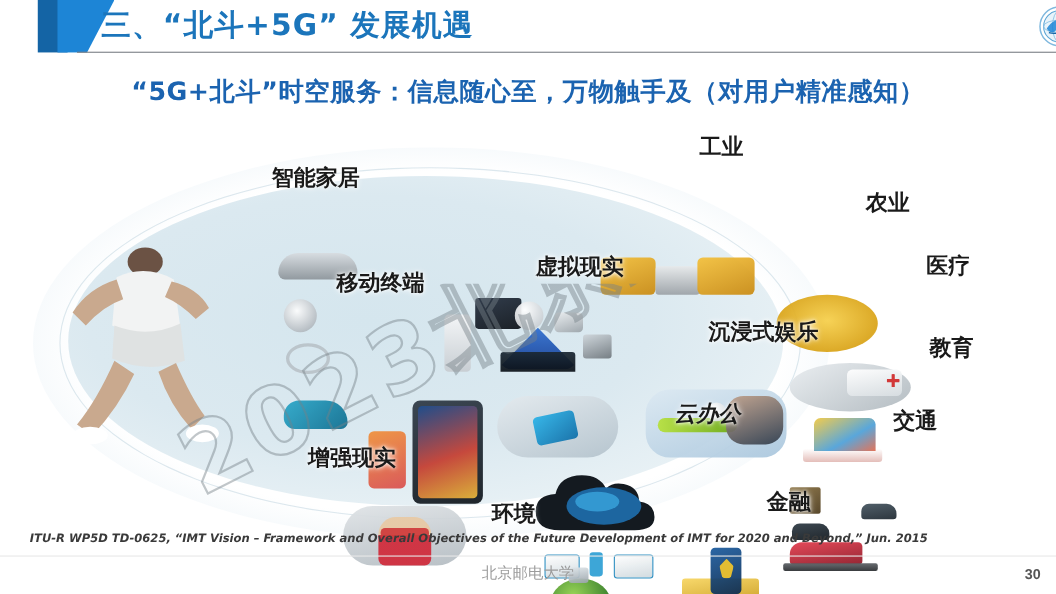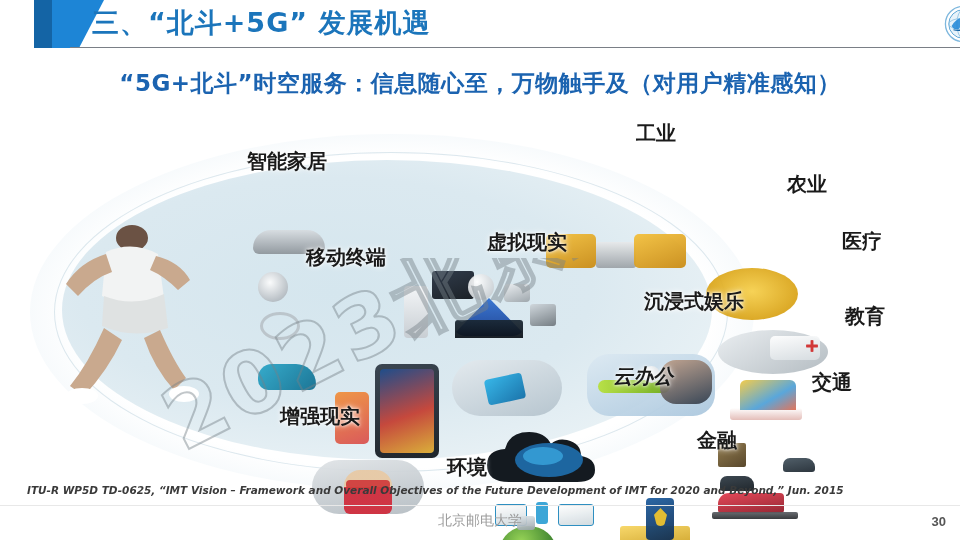--- a/index.html
+++ b/index.html
@@ -223,21 +223,21 @@
     <div class="lbl lbl-18" style="left:306px;top:136px;font-family:Liberation Mono, monospace;">移动终端</div>
     <div class="lbl lbl-18" style="left:636px;top:12px;">工业</div>
     <div class="lbl lbl-18" style="left:787px;top:63px;">农业</div>
     <div class="lbl lbl-18" style="left:487px;top:121px;">虚拟现实</div>
     <div class="lbl lbl-18" style="left:842px;top:120px;">医疗</div>
     <div class="lbl lbl-18" style="left:608px;top:180px;margin-left:36px;">沉浸式娱乐</div>
     <div class="lbl lbl-18" style="left:845px;top:195px;">教育</div>
     <div class="lbl lbl-18" style="left:613px;top:255px;font-style:italic;">云办公</div>
     <div class="lbl lbl-18" style="left:812px;top:261px;">交通</div>
     <div class="lbl lbl-18" style="left:280px;top:295px;">增强现实</div>
-    <div class="lbl lbl-18" style="left:697px;top:319px;">金融</div>
+    <div class="lbl lbl-18" style="left:697px;top:335px;">金融</div>
     <div class="lbl lbl-18" style="left:447px;top:334px;margin-top:12px;">环境</div>
 
     <div class="watermark">
       <span>2023北京互联网大会</span>
     </div>
   </div>
 
 
   <div class="cite">ITU-R WP5D TD-0625, “IMT Vision – Framework and Overall Objectives of the Future Development of IMT for 2020 and Beyond,” Jun. 2015</div>
   <div class="foot-rule"></div>

